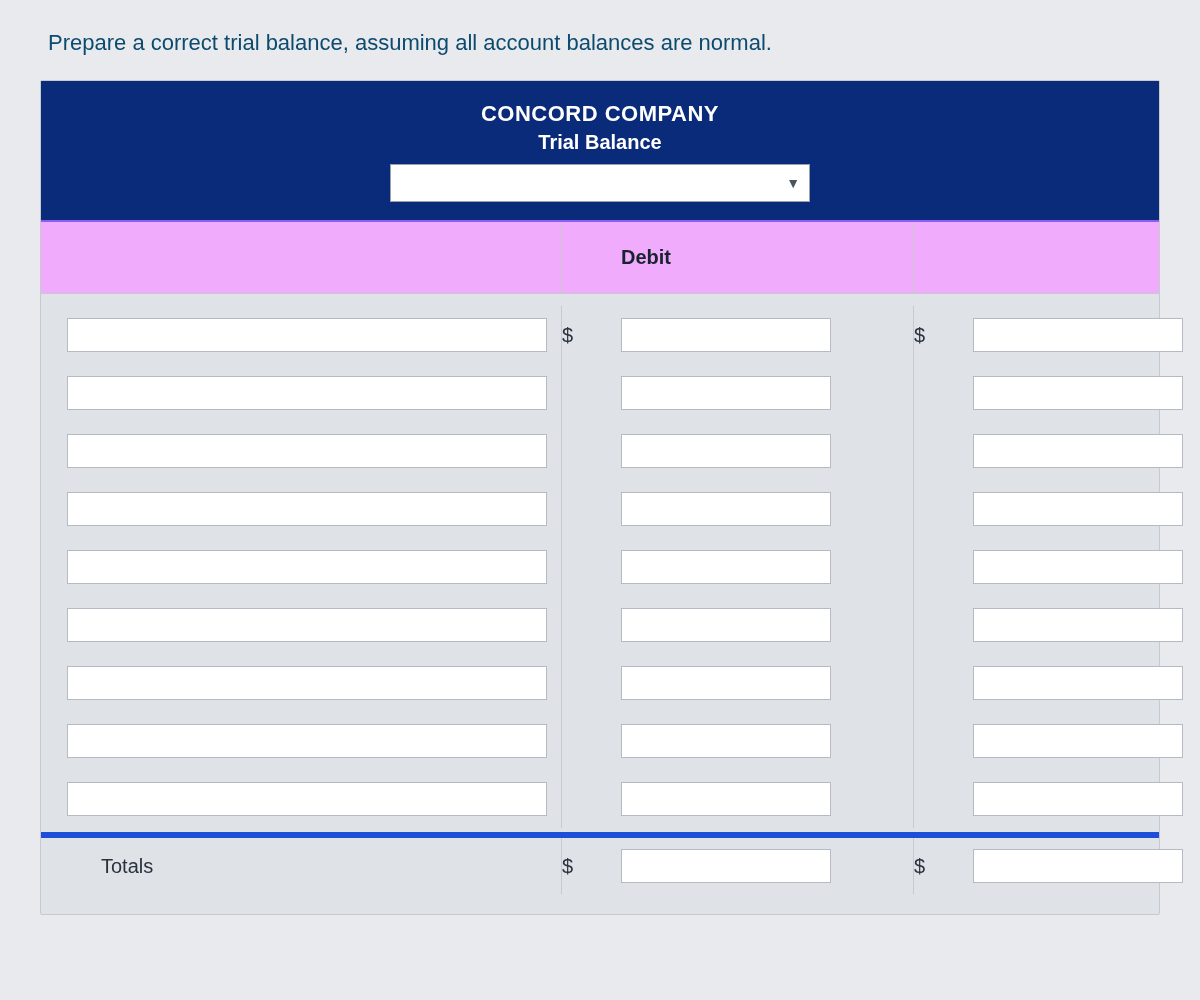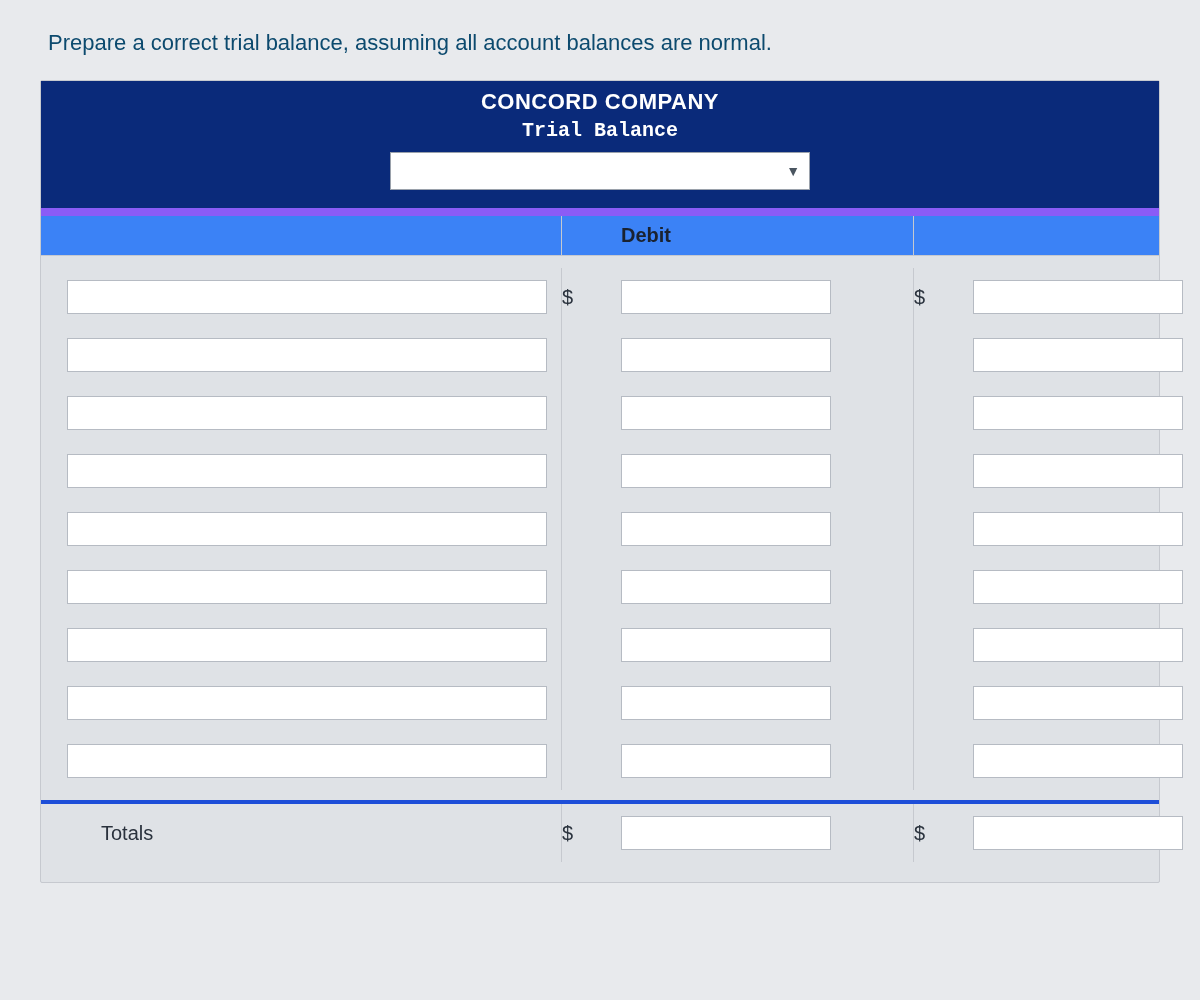--- a/index.html
+++ b/index.html
@@ -21,33 +21,32 @@
   .sheet {
     background: #dfe2e6;
     border: 1px solid #c6c9cf;
     border-radius: 2px;
     padding: 0 0 20px 0;
   }
   .header-band {
     background: #0a2a7a; 
     color: #fff;
     text-align: center;
-    padding: 8px 0 18px 0;
-    border-bottom: 8px solid #8b5cf6;
+    padding: 20px 0 18px 0;
+    border-bottom: 2px solid #8b5cf6;
   }
   .header-band .company {
     font-size: 22px;
     font-weight: 700;
     letter-spacing: .5px;
   }
   .header-band .subtitle {
     font-size: 20px;
     font-weight: 700;
     margin-top: 4px;
-    font-family: Liberation Mono, monospace;
   }
   .date-select-wrap {
     margin: 10px auto 0 auto;
     width: 420px;
     position: relative;
   }
   .date-select {
     width: 100%;
     height: 38px;
     border: 1px solid #9aa1ab;
@@ -61,23 +60,23 @@
     right: 10px; top: 50%;
     transform: translateY(-50%);
     pointer-events: none;
     color: #4a5560;
     font-size: 14px;
   }
   .col-headers {
     display: grid;
     grid-template-columns: 520px 60px 220px 72px 60px 220px;
     align-items: center;
-    background: #3b82f6;
+    background: #f0abfc;
     border-bottom: 1px solid #c6c9cf;
-    height: 40px;
+    height: 72px;
   }
   .col-headers .hd {
     font-size: 20px;
     font-weight: 700;
     color: #1a2230;
     text-align: center;
   }
   .rows {
     padding: 12px 0 0 0;
   }
@@ -107,22 +106,22 @@
     border: 1px solid #b6bbc3;
     background: #fff;
     font-size: 16px;
     padding: 2px 8px;
   }
   .totals-row {
     display: grid;
     grid-template-columns: 520px 60px 220px 72px 60px 220px;
     align-items: center;
     height: 62px;
-    border-top: 4px solid #1d4ed8;
-    margin-top: 10px;
+    border-top: 6px solid #1d4ed8;
+    margin-top: 4px;
   }
   .totals-label {
     padding-left: 60px;
     font-size: 20px;
     color: #2a323d;
   }
   .vline {
     border-left: 1px solid #c6c9cf;
     height: 100%;
   }

